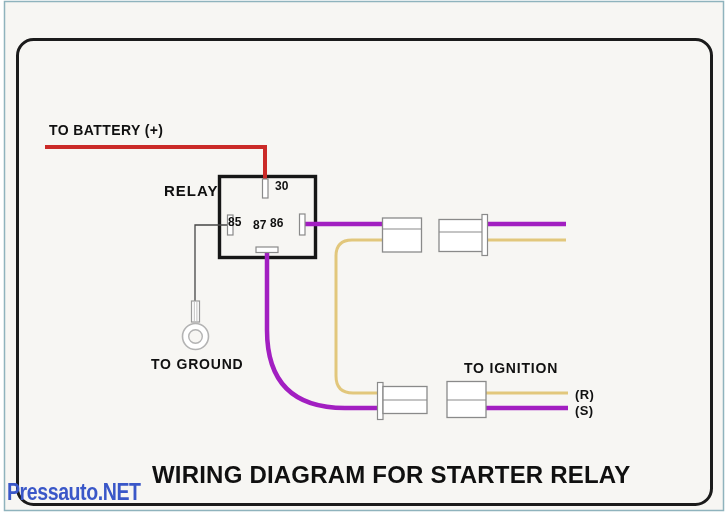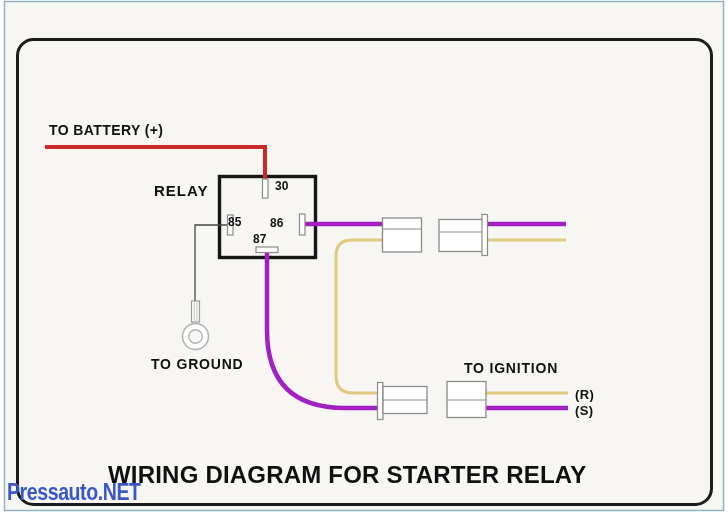--- a/index.html
+++ b/index.html
@@ -5,21 +5,21 @@
   html,body{margin:0;padding:0;background:#ffffff;}
   #stage{position:relative;width:728px;height:514px;overflow:hidden;
          font-family:"Liberation Sans","DejaVu Sans",sans-serif;}
   #diagram-svg{position:absolute;left:0;top:0;}
   .lbl{position:absolute;font-weight:700;color:#101010;white-space:nowrap;
        line-height:1;letter-spacing:0.4px;}
   .lbl-sm{font-size:14px;}
   .lbl-pin{font-size:12px;letter-spacing:0.2px;}
   .lbl-relay{font-size:15px;letter-spacing:1px;}
   .lbl-rs{font-size:13px;}
-  .lbl-title{font-size:24px;letter-spacing:0.2px;}
+  .lbl-title{font-size:24px;letter-spacing:0.2px;margin-left:44px;}
   .lbl-watermark{font-size:23px;color:#3a57c8;transform:scaleX(0.85);
        transform-origin:0 50%;letter-spacing:-0.5px;}
 </style>
 </head>
 <body>
 
 <div id="stage">
 
   <svg id="diagram-svg" width="728" height="514" viewBox="0 0 728 514">
 
@@ -67,26 +67,26 @@
       <rect x="377.5" y="382.5" width="5.5" height="37" fill="#ffffff" stroke="#8a8a8a" stroke-width="1.2"></rect>
       <rect x="383" y="386.5" width="44" height="27" fill="#ffffff" stroke="#8a8a8a" stroke-width="1.3"></rect>
       <line x1="383" y1="400" x2="427" y2="400" stroke="#8a8a8a" stroke-width="1.1"></line>
       <rect x="447" y="381.5" width="39" height="36" fill="#ffffff" stroke="#8a8a8a" stroke-width="1.3"></rect>
       <line x1="447" y1="400" x2="486" y2="400" stroke="#8a8a8a" stroke-width="1.1"></line>
     </g>
   </svg>
 
   <div class="lbl lbl-sm" style="left:49px;top:123px;">TO BATTERY (+)</div>
 
-  <div class="lbl lbl-relay" style="left:154px;top:183px;">RELAY</div>
+  <div class="lbl lbl-relay" style="left:164px;top:183px;">RELAY</div>
 
   <div class="lbl lbl-pin" style="left:275px;top:180px;">30</div>
   <div class="lbl lbl-pin" style="left:228px;top:216px;text-align:right;">85</div>
   <div class="lbl lbl-pin" style="left:270px;top:217px;text-align:right;">86</div>
-  <div class="lbl lbl-pin" style="left:253px;top:233px;">87</div>
+  <div class="lbl lbl-pin" style="left:253px;top:219px;">87</div>
 
 
   <div class="lbl lbl-sm" style="left:151px;top:357px;letter-spacing:0.8px;">TO GROUND</div>
 
   <div class="lbl lbl-sm" style="left:464px;top:361px;letter-spacing:0.8px;">TO IGNITION</div>
 
   <div class="lbl lbl-rs" style="left:575px;top:388px;">(R)</div>
   <div class="lbl lbl-rs" style="left:575px;top:404px;">(S)</div>
 
   <div class="lbl lbl-title" style="left:108px;top:463px;">WIRING DIAGRAM FOR STARTER RELAY</div>

